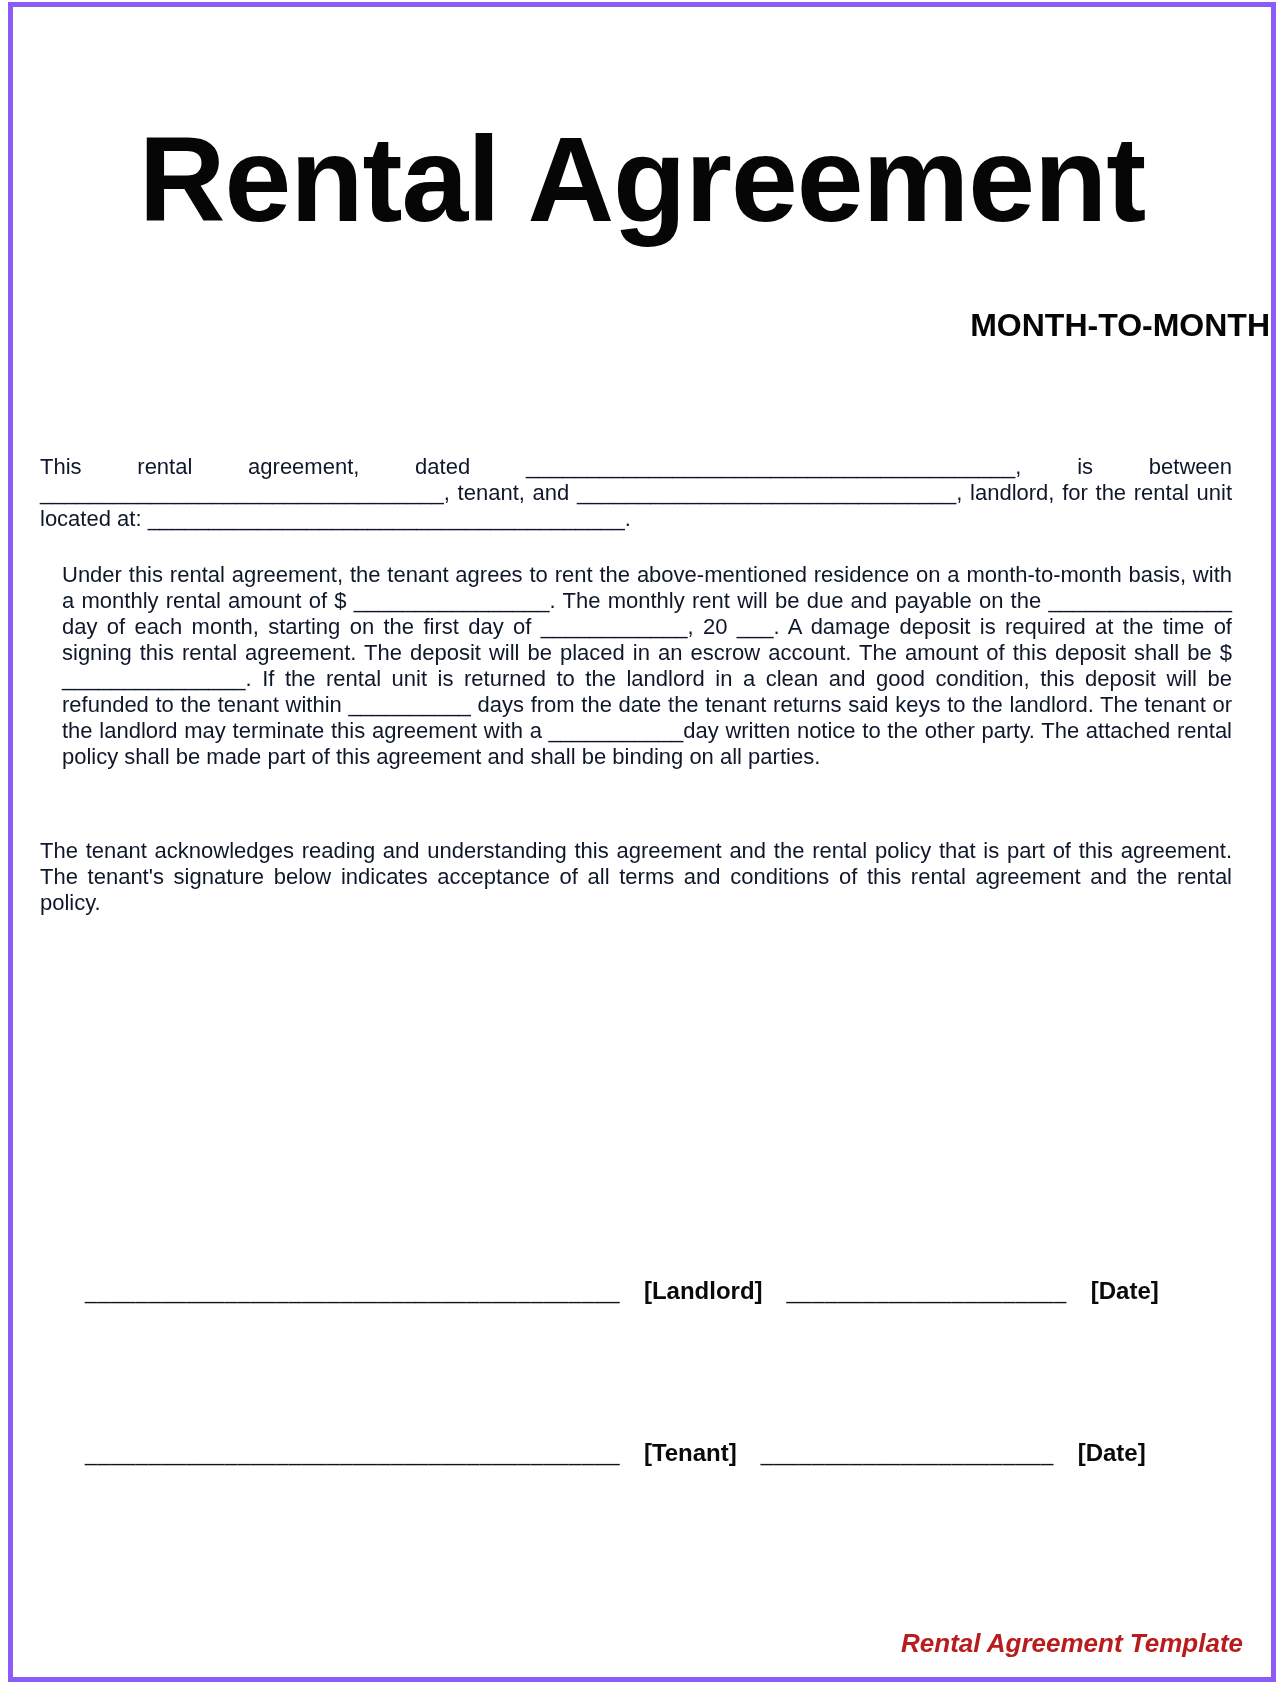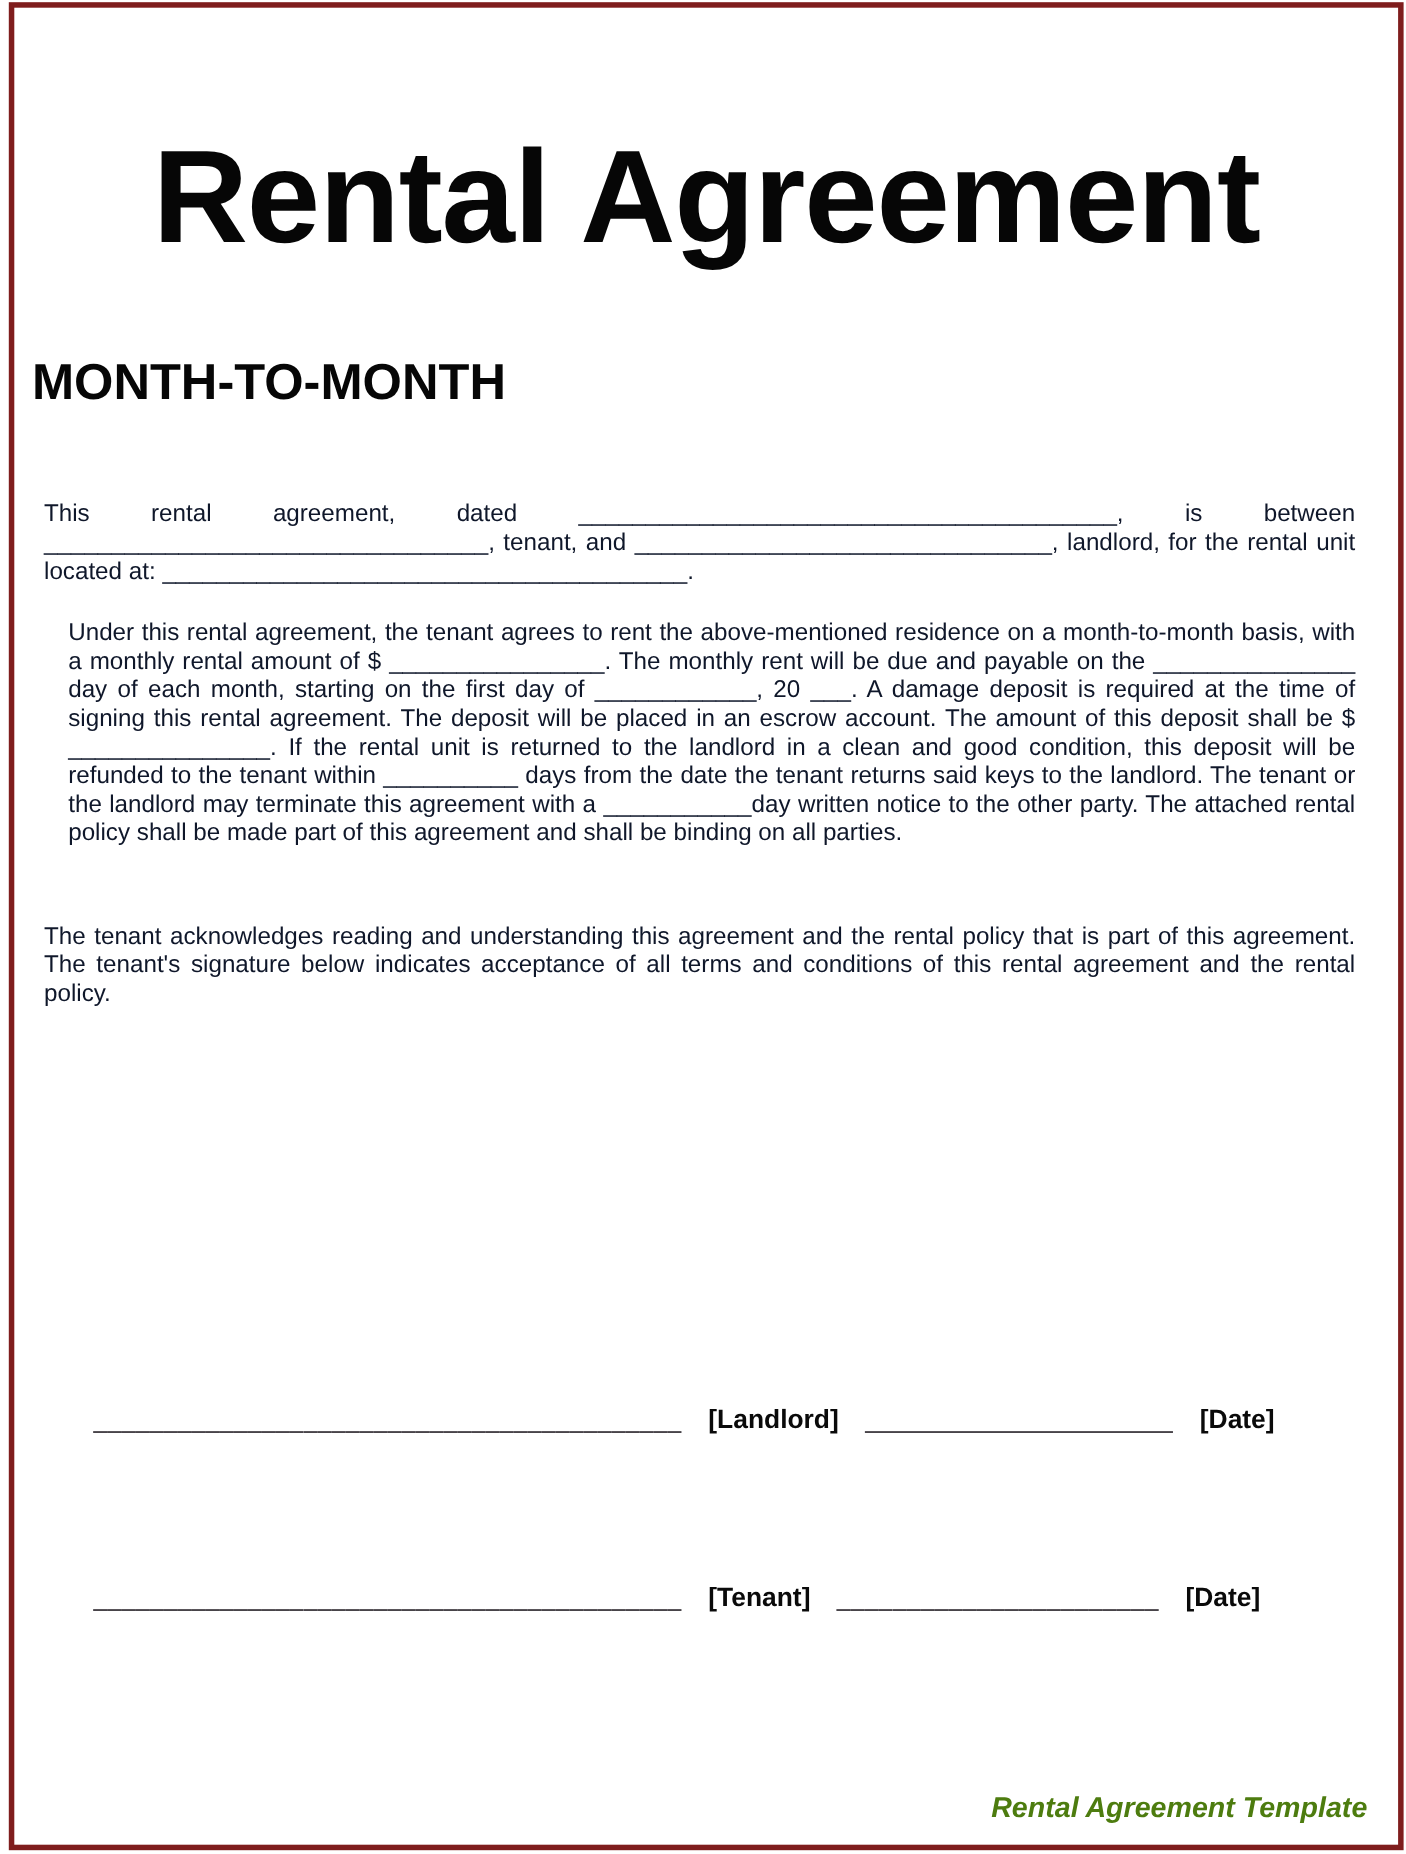--- a/index.html
+++ b/index.html
@@ -10,41 +10,41 @@
   body {
     width: 1278px;
     height: 1685px;
     position: relative;
     font-family: "Liberation Sans", sans-serif;
     color: #131313;
   }
   .page {
     position: absolute;
     top: 2px; left: 8px; right: 2px; bottom: 3px;
-    border: 5px solid #7f1d1d;
+    border: 5px solid #8b5cf6;
     background: #ffffff;
   }
   .doc-title {
     position: absolute;
     top: 112px; left: 0; right: 0;
     margin: 0;
     text-align: center;
     font-size: 120px;
     line-height: 1;
     font-weight: bold;
     letter-spacing: -1px;
     color: #060606;
     white-space: nowrap;
   }
   .doc-subtitle {
     position: absolute;
     top: 301px; left: 0; right: 0;
-    margin: 16px;
-    text-align: left;
-    font-size: 46px;
+    margin: 1px;
+    text-align: right;
+    font-size: 32px;
     line-height: 1;
     font-weight: bold;
     letter-spacing: 0px;
     color: #060606;
   }
   .para {
     position: absolute;
     left: 27px; right: 39px;
     margin: 0;
     font-size: 22px;
@@ -73,21 +73,21 @@
     font-size: 24px;
     color: #0a0a0a;
   }
   .sig-blank { letter-spacing: 0.5px; }
   .doc-footer {
     position: absolute;
     right: 28px; bottom: 18px;
     font-size: 26px;
     font-weight: bold;
     font-style: italic;
-    color: #4d7c0f;
+    color: #b91c1c;
   }
 </style>
 </head>
 <body>
 
 <div class="page">
 
   <h1 class="doc-title">Rental Agreement</h1>
 
   <h2 class="doc-subtitle">MONTH-TO-MONTH</h2>

